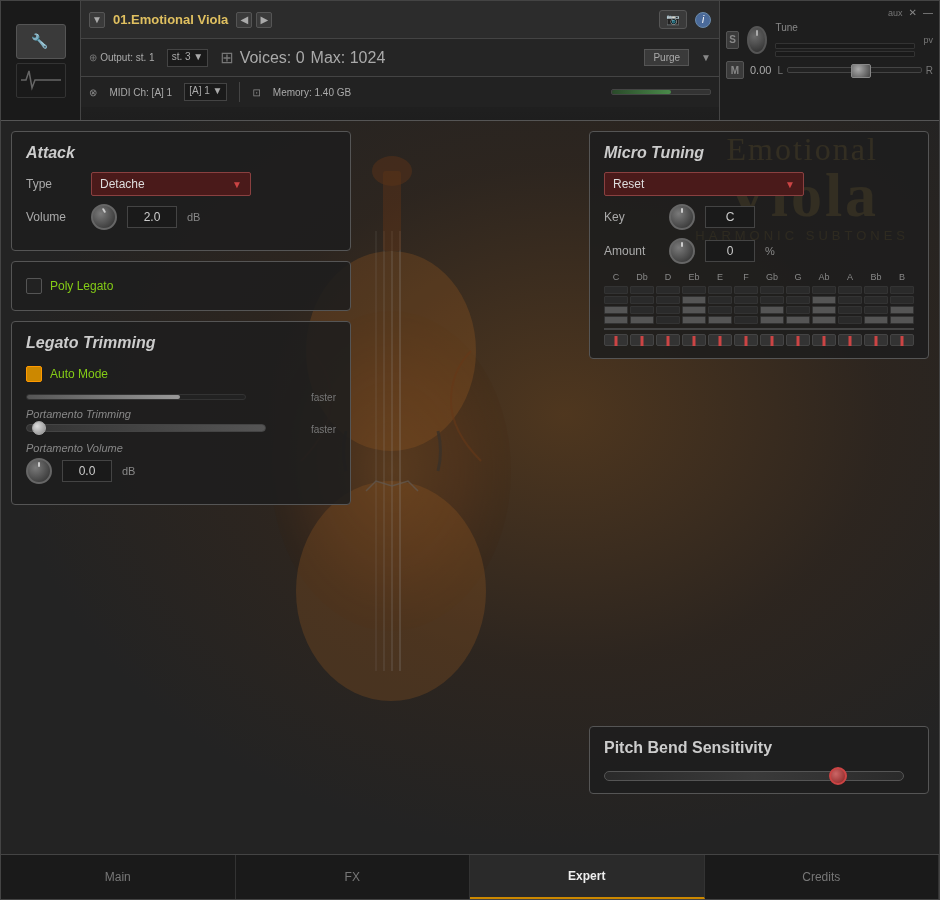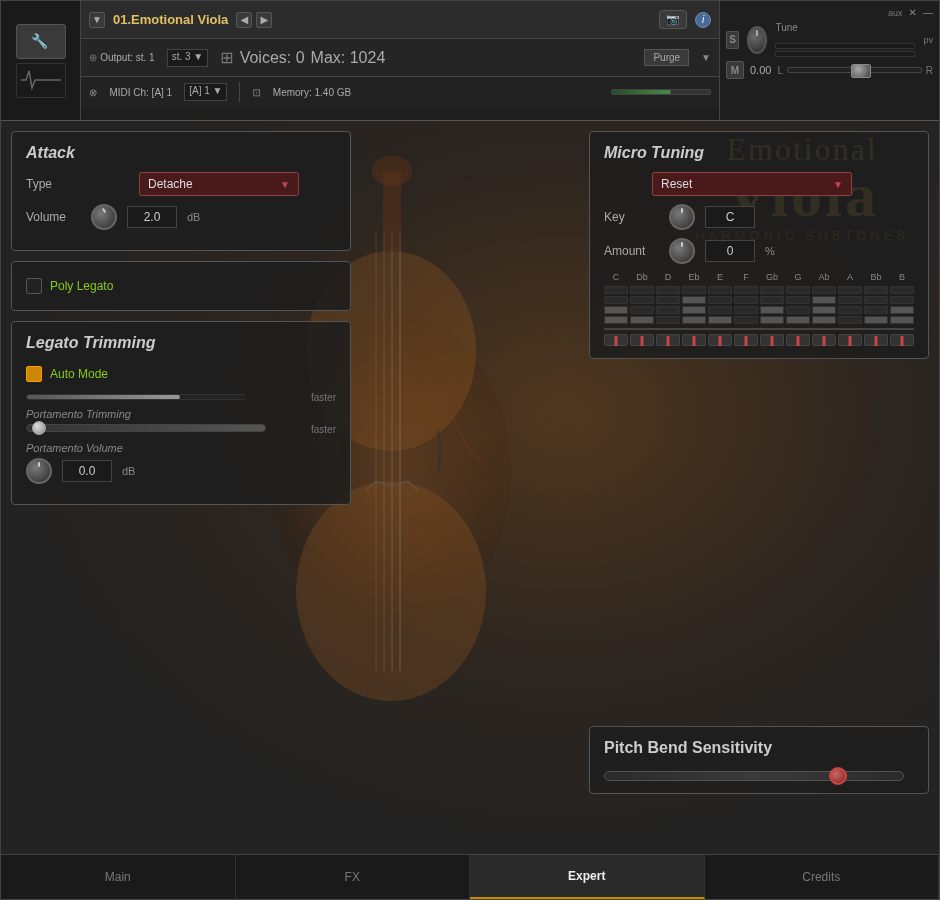--- a/index.html
+++ b/index.html
@@ -359,21 +359,20 @@
       color: #ddd;
       font-size: 12px;
       padding: 2px 8px;
       height: 24px;
       width: 160px;
       cursor: pointer;
       display: flex;
       align-items: center;
       justify-content: space-between;
       border-radius: 2px;
-      margin-left: 48px;
     }
 
     .dropdown-arrow {
       color: #cc4444;
       font-size: 10px;
     }
 
     .knob-medium {
       width: 26px;
       height: 26px;

